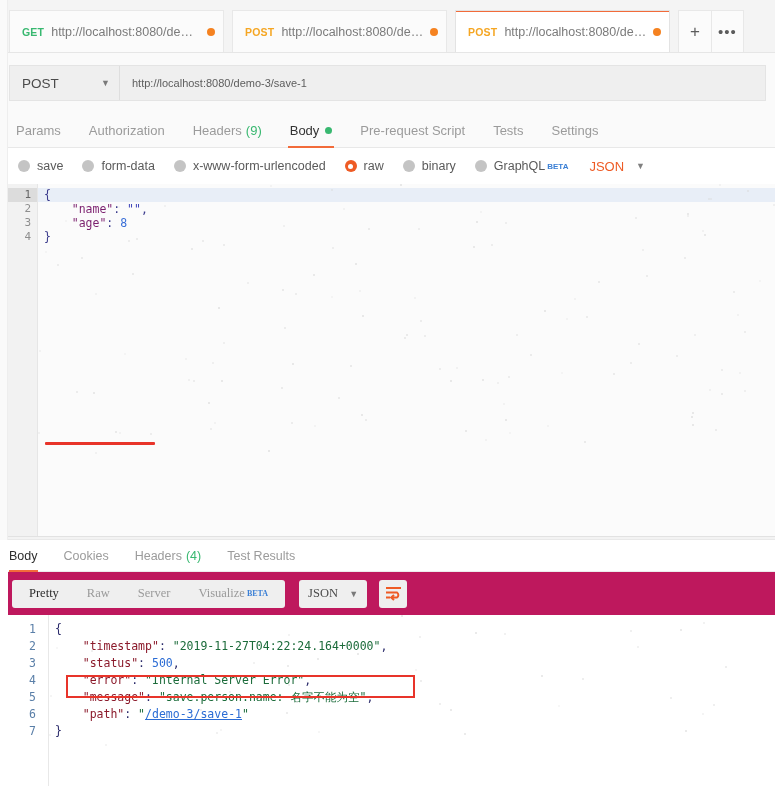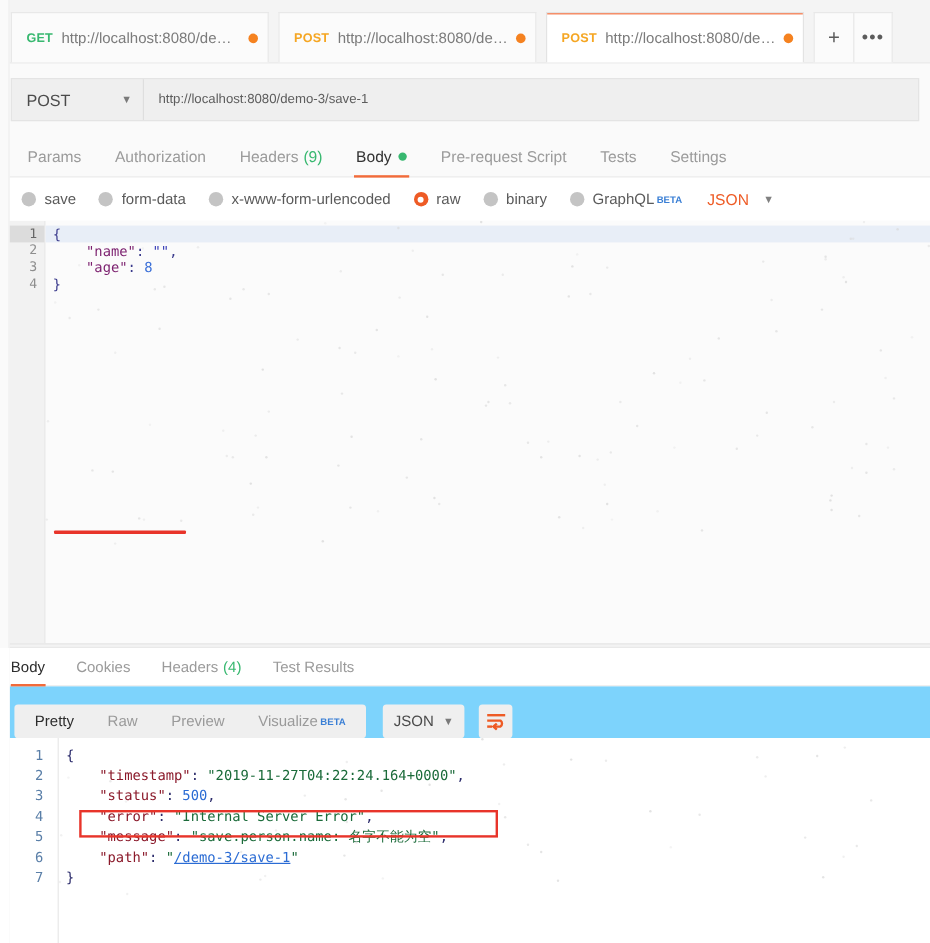--- a/index.html
+++ b/index.html
@@ -152,21 +152,21 @@
     padding-left: 12px;
     font-size: 11px;
     color: #5d5d5d;
   }
 
   
   .sec-tabs {
     height: 34px;
     display: flex;
     align-items: stretch;
-    padding-left: 9px;
+    padding-left: 2px;
     background: #fafafa;
     border-bottom: 1px solid #e8e8e8;
     flex: none;
   }
   .sec-tab {
     display: flex;
     align-items: center;
     padding: 0 14px;
     font-size: 13px;
     color: #9b9b9b;
@@ -353,24 +353,25 @@
     position: absolute;
     left: 0; right: 13px; bottom: -1px;
     height: 2px;
     background: #f26b3a;
   }
   .resp-tab .cnt { color: #38b870; margin-left: 4px; }
 
   .resp-toolbar {
     height: 43px;
     display: flex;
-    align-items: flex-end;
+    align-items: center;
     padding-left: 12px;
     flex: none;
-    background: #7dd3fc;
+    background: #be185d;
+    font-family: Liberation Serif, serif;
   }
   .pillgroup {
     display: flex;
     align-items: center;
     background: #efefef;
     height: 28px;
     border-radius: 3px;
     padding: 0 3px;
   }
   .pill {
@@ -706,21 +707,21 @@
 
     <div class="resp-toolbar">
       <div class="pillgroup" id="viewmode-host">
           <div class="pill active">
             <span>Pretty</span>
           </div>
           <div class="pill">
             <span>Raw</span>
           </div>
           <div class="pill">
-            <span>Preview</span>
+            <span>Server</span>
           </div>
           <div class="pill">
             <span>Visualize</span>
             <span class="beta">BETA</span>
           </div>
         </div>
       <div class="fmt-sel">
         <span>JSON</span>
         <span class="caret">▼</span>
       </div>

